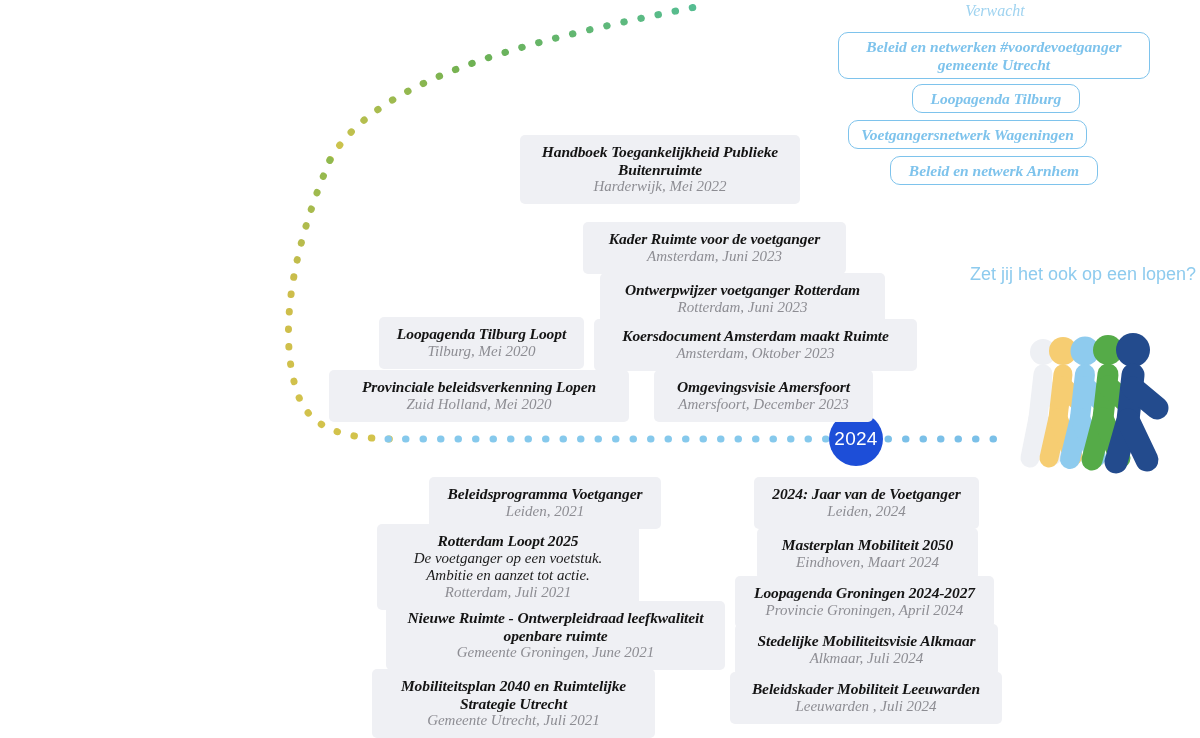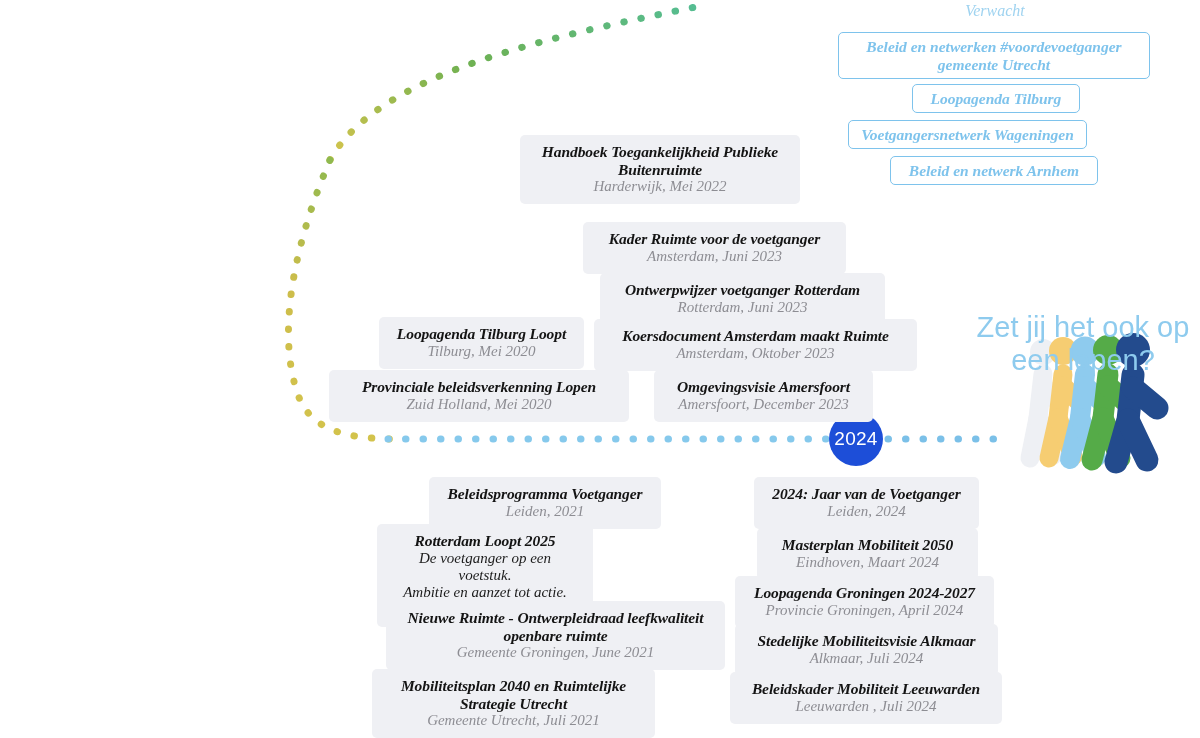--- a/index.html
+++ b/index.html
@@ -84,21 +84,21 @@
     position: absolute;
     font-style: italic;
     font-size: 16px;
     color: #9fd3f0;
     text-align: center;
     width: 120px;
   }
   .verwacht-card {
     position: absolute;
     border: 1.6px solid #7ec3ec;
-    border-radius: 5px;
+    border-radius: 10px;
     background: #ffffff;
     text-align: center;
     box-sizing: border-box;
     display: flex;
     align-items: center;
     justify-content: center;
     padding: 4px 12px;
   }
   .verwacht-card span {
     font-weight: bold;
@@ -106,26 +106,25 @@
     font-size: 15.5px;
     color: #7ec3ec;
     line-height: 1.15;
     display: block;
   }
 
   
   .tagline {
     position: absolute;
     font-family: "Liberation Sans", sans-serif;
-    font-size: 29px;
+    font-size: 18px;
     color: #8ecbee;
     text-align: center;
     line-height: 1.15;
     width: 230px;
-    margin-top: 47px;
   }
 
   
   #walkers {
     position: absolute;
   }
 </style>
 </head>
 <body>
 
@@ -259,21 +258,21 @@
   <div class="doc-card" style="left:654px; top:370px; width:219px;">
     <span class="doc-title">Omgevingsvisie Amersfoort</span>
     <span class="doc-sub">Amersfoort, December 2023</span>
   </div>
 
   <div class="doc-card" style="left:429px; top:477px; width:232px;">
     <span class="doc-title">Beleidsprogramma Voetganger</span>
     <span class="doc-sub">Leiden, 2021</span>
   </div>
 
-  <div class="doc-card" style="left:377px; top:524px; width:216px;">
+  <div class="doc-card" style="left:377px; top:524px; width:262px;">
     <span class="doc-title">Rotterdam Loopt 2025</span>
     <span class="doc-desc">De voetganger op een voetstuk.</span>
     <span class="doc-desc">Ambitie en aanzet tot actie.</span>
     <span class="doc-sub">Rotterdam, Juli 2021</span>
   </div>
 
   <div class="doc-card" style="left:386px; top:601px; width:339px;">
     <span class="doc-title">Nieuwe Ruimte - Ontwerpleidraad leefkwaliteit openbare ruimte</span>
     <span class="doc-sub">Gemeente Groningen, June 2021</span>
   </div>

